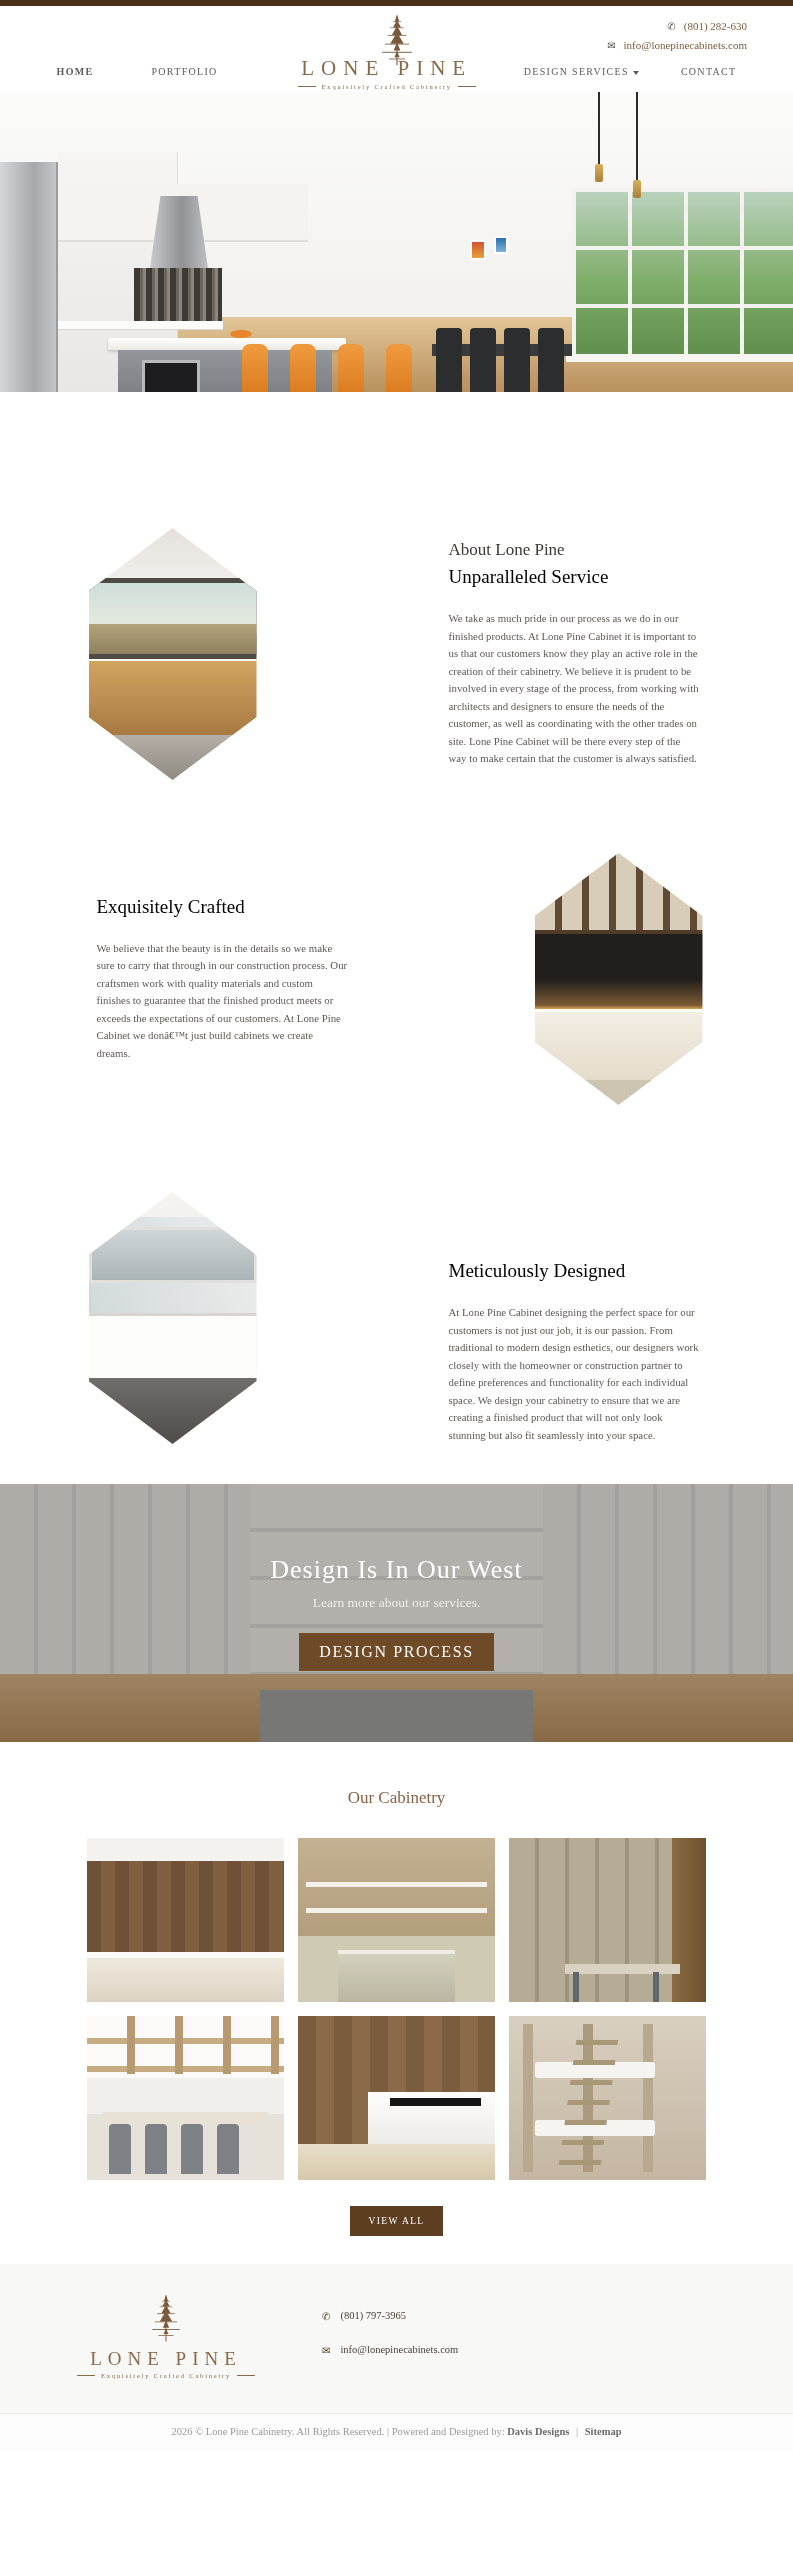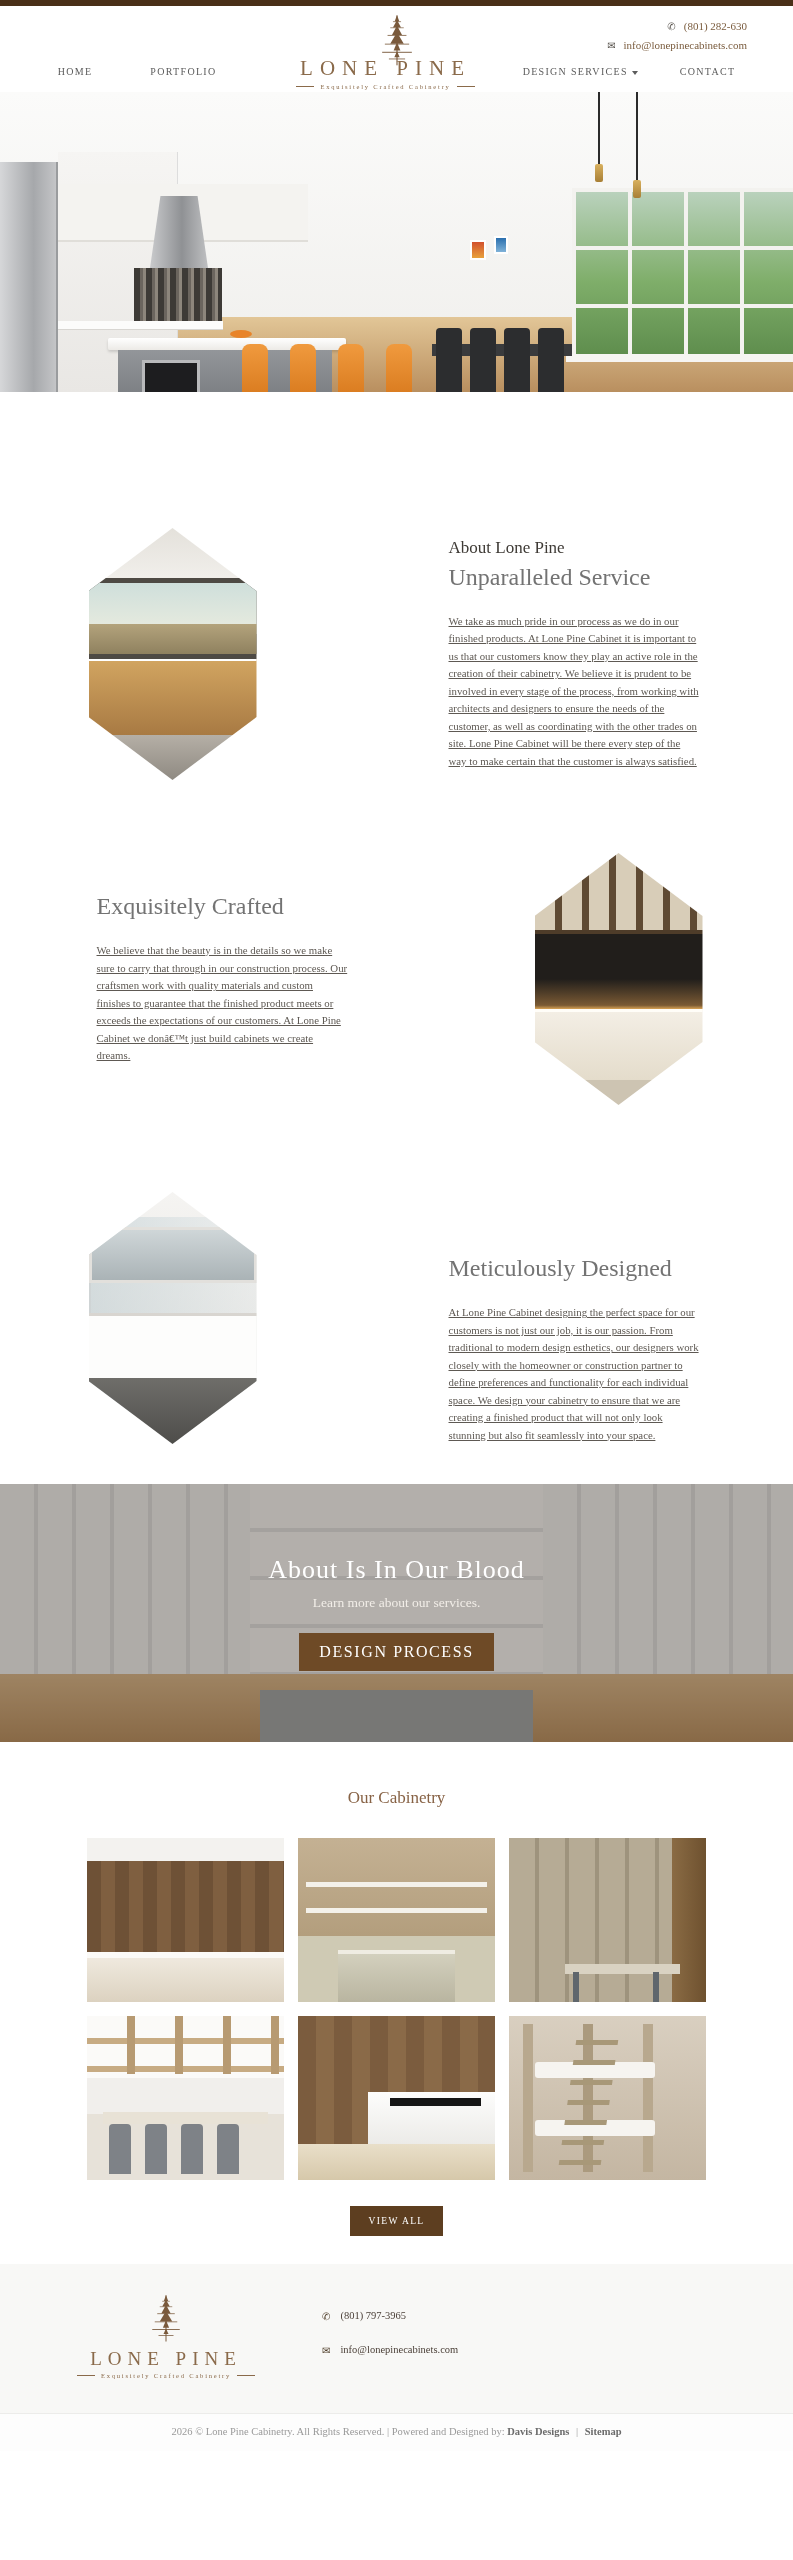--- a/index.html
+++ b/index.html
@@ -8,21 +8,21 @@
 
   
   .top-bar { height:6px; background:#4a3018; }
   header { position:relative; height:86px; background:#fff; }
   .contact { position:absolute; top:14px; right:46px; text-align:right; font-size:11px; color:#7a5c3e; }
   .contact .row { margin-bottom:7px; display:flex; justify-content:flex-end; align-items:center; gap:8px; }
   .contact .ico { color:#55504a; font-size:10px; }
   .tree { position:absolute; top:8px; left:50%; transform:translateX(-50%); }
   .nav-row { position:absolute; bottom:2px; width:100%; display:flex; justify-content:center; align-items:baseline; }
   .nav-link { font-size:10px; letter-spacing:1.3px; color:#5c5c5c; cursor:pointer; }
-  .nav-link.n1 { margin-right:58px; }
+  .nav-link.n1 { margin-right:58px;font-weight:bold; }
   .nav-link.n2 { margin-right:80px; }
   .nav-link.n3 { margin-left:48px; }
   .nav-link.n4 { margin-left:42px; }
   .logo-block { text-align:center; }
   .logo-name { font-size:21px; letter-spacing:7px; color:#8a6a4a; white-space:nowrap; }
   .logo-tagline { display:flex; align-items:center; gap:6px; justify-content:center; font-size:6.5px; letter-spacing:1.8px; color:#8a6a4a; margin-top:2px; }
   .logo-tagline::before, .logo-tagline::after { content:""; width:18px; border-top:1px solid #8a6a4a; }
   .chev { display:inline-block; width:0; height:0; border-left:3px solid transparent; border-right:3px solid transparent; border-top:4px solid #5c5c5c; margin-left:4px; }
 
   
@@ -80,22 +80,22 @@
   .hex3 { margin-left:42px; }
   .x3-wall { top:0; height:72%; background:linear-gradient(#f5f4f2,#e8e6e2); }
   .x3-mirror { top:14%; height:22%; left:28%; right:34%; background:linear-gradient(#cfd6d8,#aab3b6); border:3px solid #e2e0dc; }
   .x3-glass { top:10%; height:78%; left:72%; right:4%; background:linear-gradient(90deg,rgba(190,205,210,.55),rgba(225,232,234,.35)); border-left:2px solid #cfd4d5; }
   .x3-vanity { top:48%; height:26%; left:16%; right:30%; background:#fdfdfc; box-shadow:inset 0 3px 0 #d8d5d0; }
   .x3-floor { top:74%; height:26%; background:linear-gradient(#6f6e6a,#4e4d4a); }
   .about-text { width:252px; }
   .t-right { margin-left:auto; margin-right:46px; }
   .t-left { margin-left:50px; margin-right:auto; }
   .eyebrow { font-size:17px; color:#3e3a35; margin-bottom:6px; }
-  .sec-title { font-size:24px; color:#737373; margin-bottom:22px; }
-  .sec-body { font-size:10.8px; line-height:1.62; color:#5e5953;text-decoration:underline; }
+  .sec-title { font-size:19px; color:#000000; margin-bottom:22px; }
+  .sec-body { font-size:10.8px; line-height:1.62; color:#5e5953; }
 
   
   .banner { position:relative; height:258px; overflow:hidden; }
   .banner .bg { position:absolute; inset:0; background:linear-gradient(#eef0f1,#e4e6e7); }
   .banner .bg-left, .banner .bg-right { position:absolute; top:0; bottom:60px; width:250px;
       background:repeating-linear-gradient(90deg,#f4f5f5 0 34px,#dfe1e2 34px 38px); }
   .banner .bg-left { left:0; } .banner .bg-right { right:0; }
   .banner .bg-back { position:absolute; top:0; left:250px; right:250px; height:190px;
       background:repeating-linear-gradient(#fafafa 0 44px,#e3e4e5 44px 48px); }
   .banner .bg-floor { position:absolute; left:0; right:0; bottom:0; height:68px; background:linear-gradient(#d9b586,#b68a58); }
@@ -301,21 +301,21 @@
 
   <div class="banner">
     <div class="bg"></div>
     <div class="bg-back"></div>
     <div class="bg-left"></div>
     <div class="bg-right"></div>
     <div class="bg-floor"></div>
     <div class="bg-rug"></div>
     <div class="shade"></div>
     <div class="content">
-      <div class="banner-title">About Is In Our Blood</div>
+      <div class="banner-title">Design Is In Our West</div>
       <div class="banner-sub">Learn more about our services.</div>
       <button class="banner-btn">DESIGN PROCESS</button>
     </div>
   </div>
 
   <div class="portfolio">
     <div class="portfolio-title">Our Cabinetry</div>
     <div class="grid">
       <div class="tile tl1">
           <div class="a"></div>

